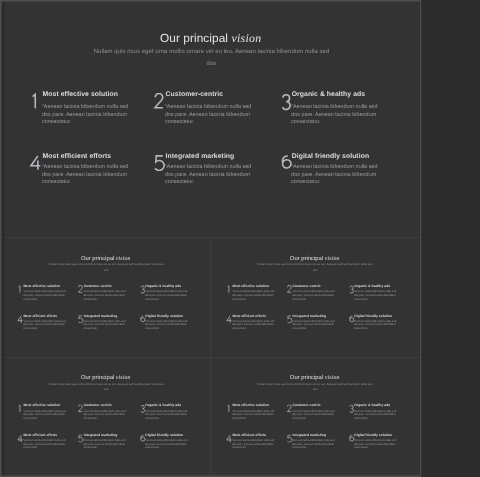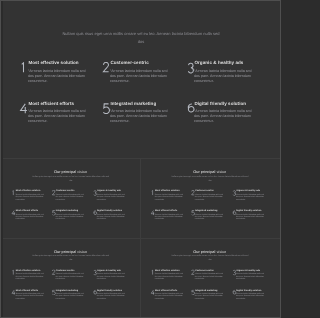--- a/index.html
+++ b/index.html
@@ -26,20 +26,21 @@
   .frame{position:absolute;left:0;top:0;width:281px;height:318px;pointer-events:none;
          box-shadow:inset 0 0 0 1px #4f4f4f;}
 </style>
 </head>
 <body>
 
 <div class="page">
   <div id="slides">
       <div class="slide" style="left: 0px; top: 0px; width: 281px; height: 158px;">
         <div class="inner" style="transform: translate(0px, 0px) scale(1);">
+          <div class="title" style="top: 21.2px;"><span>Our principal </span><i>vision</i></div>
           <div class="subtitle" style="left: 62px; top: 29.6px; width: 158px;">Nullam quis risus eget urna mollis ornare vel eu leo. Aenean lacinia bibendum nulla sed dos</div>
           <div class="item" style="left: 19.3px; top: 61.3px; width: 72px; height: 34px;">
             <div class="num" style="left: 0px; top: -0.8px;"><svg width="11" height="11.4" viewBox="0 0 11 11.4" shape-rendering="geometricPrecision">
                 <path d="M2.75 2.4 L4.5 0.85 L4.5 10.2" fill="none" stroke="#b5b9c1" stroke-width="1.05" stroke-linecap="butt" stroke-linejoin="miter"></path>
               </svg></div>
             <div class="it-title" style="left: 9.1px; top: -0.9px;">Most effective solution</div>
             <div class="it-body" style="left: 8.7px; top: 7.25px; width: 58px;"><span class="quote">“</span>Aenean lacinia bibendum nulla sed dos pare. Aenean lacinia bibendum consectetur.</div>
           </div>
           <div class="item" style="left: 101.3px; top: 61.3px; width: 72px; height: 34px;">
             <div class="num" style="left: 0px; top: -0.8px;"><svg width="11" height="11.4" viewBox="0 0 11 11.4" shape-rendering="geometricPrecision">

